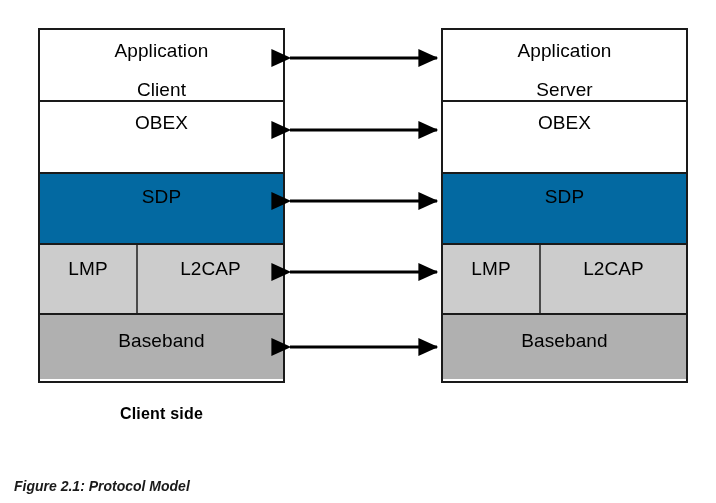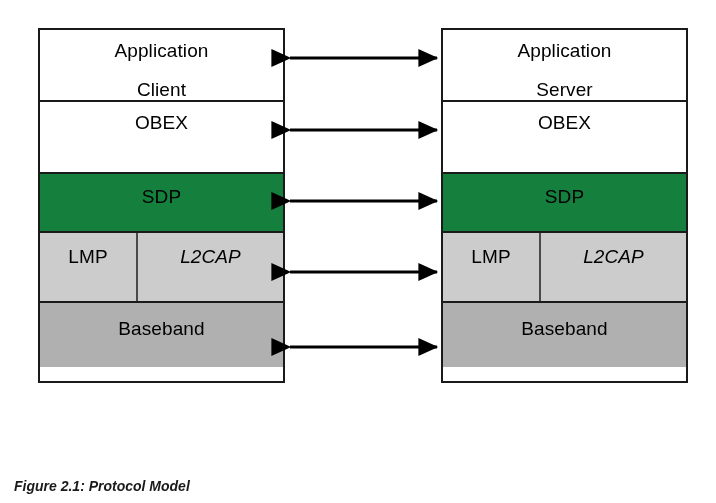--- a/index.html
+++ b/index.html
@@ -42,21 +42,21 @@
     border-bottom: 2px solid #1a1a1a;
     display: flex;
     flex-direction: column;
     align-items: center;
     justify-content: flex-start;
   }
   .layer:last-child { border-bottom: none; }
 
   .layer-app      { height: 72px;  background: #ffffff; }
   .layer-obex     { height: 72px;  background: #ffffff; }
-  .layer-sdp      { height: 59px;  background: #15803d; }
+  .layer-sdp      { height: 71px;  background: #0369a1; }
   .layer-link     { height: 70px;  background: #cccccc; padding: 0; }
   .layer-baseband { height: 64px;  background: #b0b0b0; }
 
   .layer-label {
     font-size: 19px;
     color: #000000;
     line-height: 1;
     letter-spacing: 0.1px;
     white-space: nowrap;
   }
@@ -79,21 +79,20 @@
     align-items: flex-start;
     justify-content: center;
     height: 100%;
   }
   .sublayer-lmp {
     width: 98px;
     border-right: 2px solid #4a4a4a;
   }
   .sublayer-l2cap {
     flex: 1 1 auto;
-    font-style: italic;
   }
   .sublayer .layer-label { margin-top: 14px; }
 
   
   .arrow-layer {
     position: absolute;
     left: 0; top: 0;
     width: 716px;
     height: 503px;
     pointer-events: none;
@@ -213,17 +212,18 @@
 
     <g id="arrow-group">
         <line x1="290" y1="58" x2="437" y2="58" stroke="#000000" stroke-width="3" marker-start="url(#head-left)" marker-end="url(#head-right)"></line>
         <line x1="290" y1="130" x2="437" y2="130" stroke="#000000" stroke-width="3" marker-start="url(#head-left)" marker-end="url(#head-right)"></line>
         <line x1="290" y1="201" x2="437" y2="201" stroke="#000000" stroke-width="3" marker-start="url(#head-left)" marker-end="url(#head-right)"></line>
         <line x1="290" y1="272" x2="437" y2="272" stroke="#000000" stroke-width="3" marker-start="url(#head-left)" marker-end="url(#head-right)"></line>
         <line x1="290" y1="347" x2="437" y2="347" stroke="#000000" stroke-width="3" marker-start="url(#head-left)" marker-end="url(#head-right)"></line>
       </g>
   </svg>
 
+  <div class="side-caption" id="caption-client">Client side</div>
 
   <div id="figure-caption">Figure 2.1: Protocol Model</div>
 
 
 </div>
 
 </body></html>

